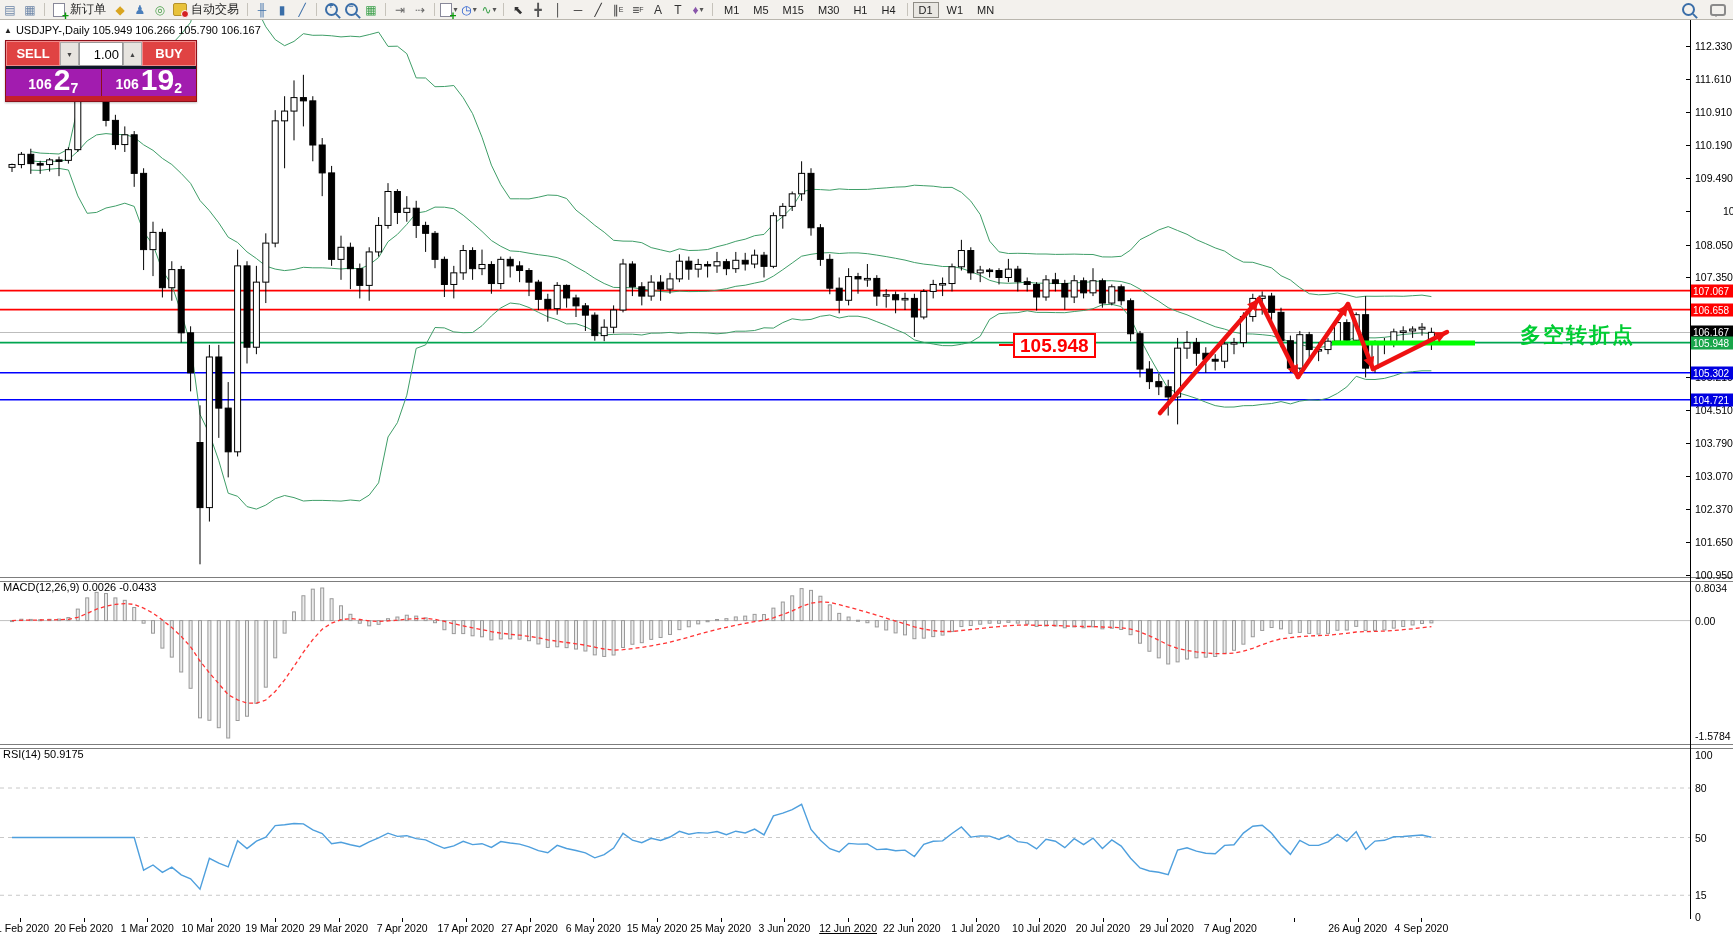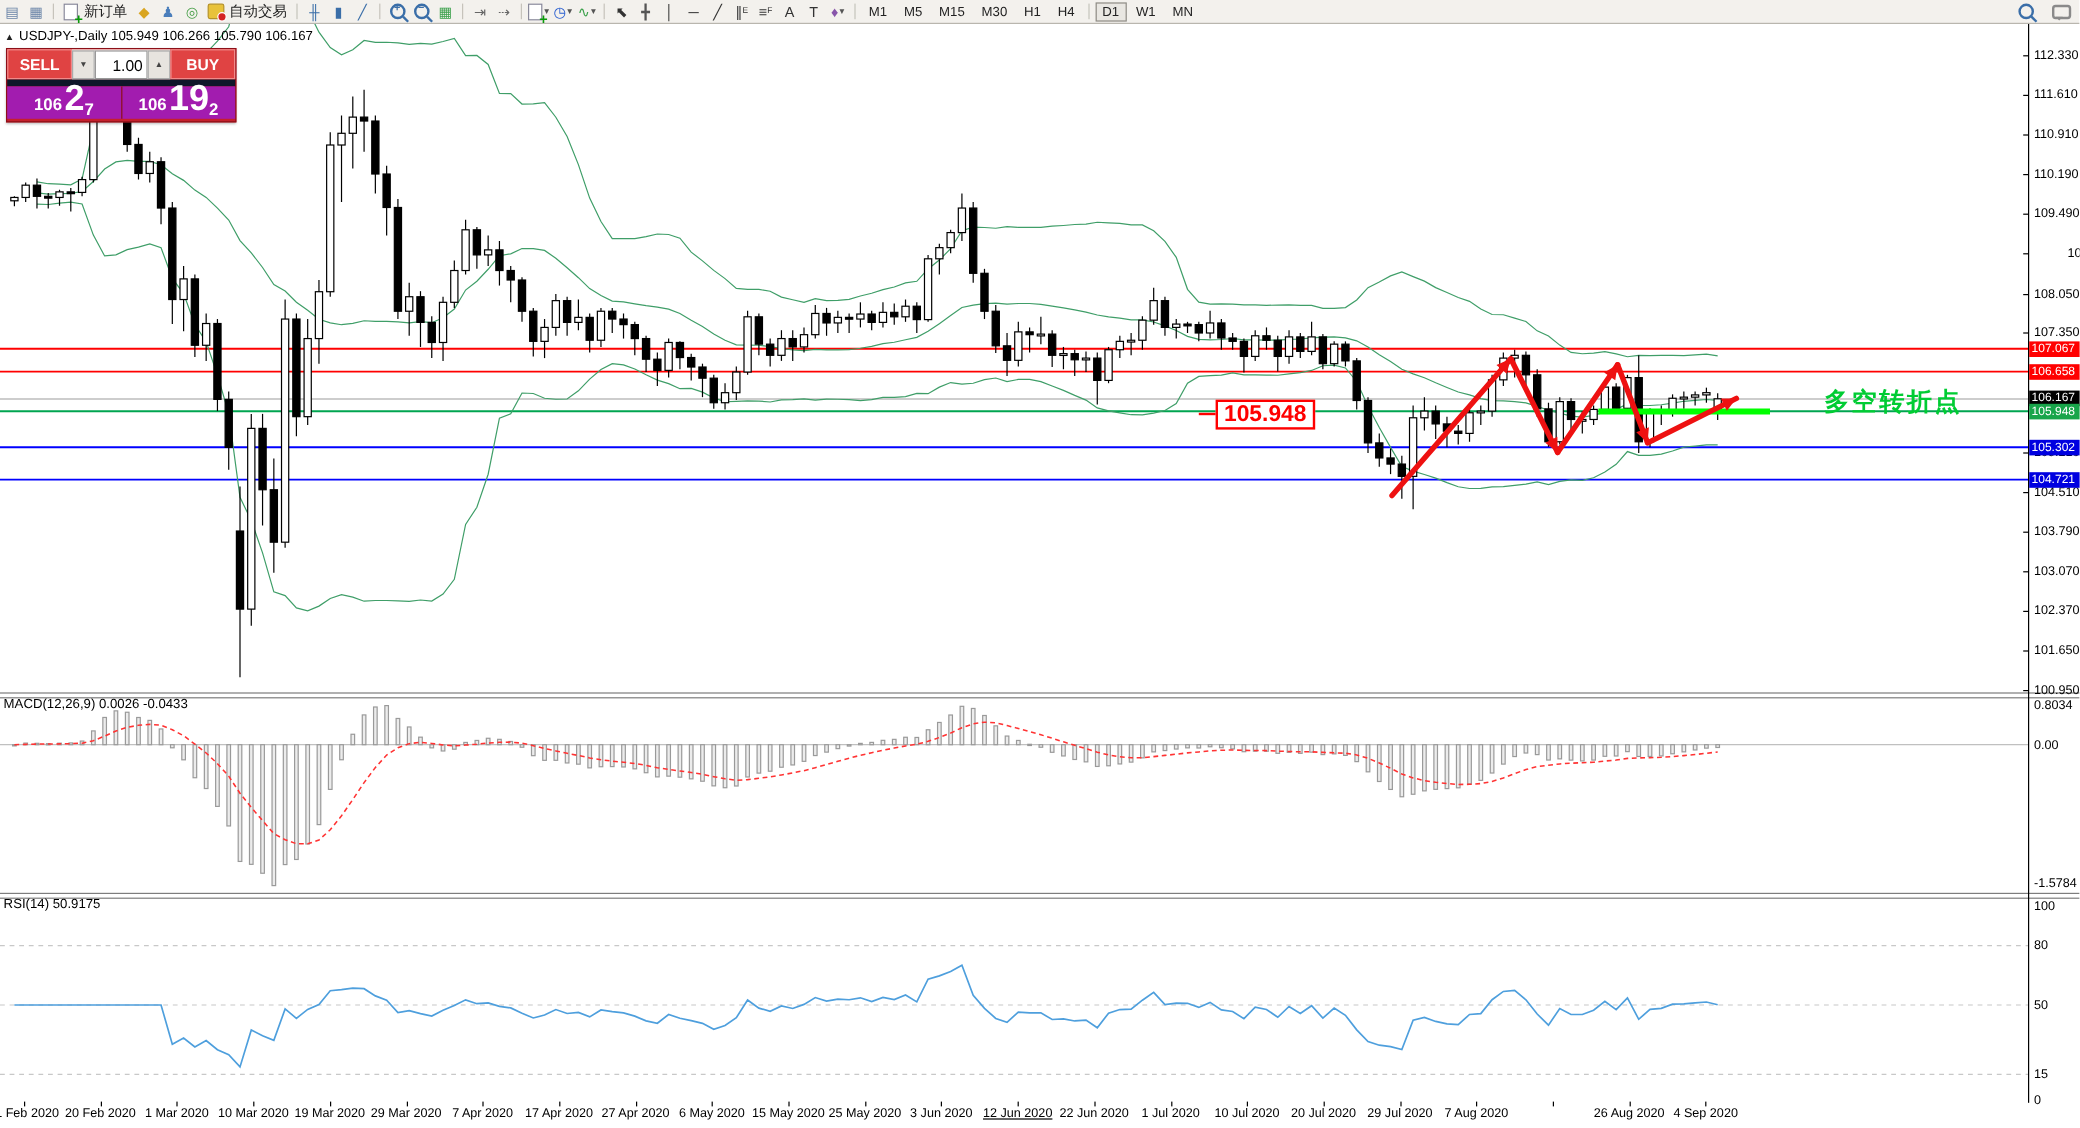--- a/index.html
+++ b/index.html
@@ -24,21 +24,21 @@
   .icon-auto{position:relative;width:12px;height:11px;background:#e8c23a;border-radius:2px;border:1px solid #b5922a;display:inline-block}
   .icon-auto::after{content:"";position:absolute;width:6px;height:6px;border-radius:50%;background:#d42222;right:-3px;bottom:-3px;border:1px solid #fff}
   .icon-chat{position:relative;width:12px;height:8px;border:2px solid #8a8a8a;border-radius:3px;display:inline-block}
   .icon-chat::after{content:"";position:absolute;left:1px;bottom:-6px;border:3px solid transparent;border-top-color:#8a8a8a}
   
   #quote-line{position:absolute;left:4px;top:24px;font-size:11px;color:#000;display:flex;align-items:center;z-index:30}
   #quote-marker{font-size:8px;margin-right:4px;color:#222}
   
   #trade-panel{position:absolute;left:5px;top:40px;width:190px;height:60px;z-index:40;
     border:1px solid #8d0f18;background:#c5202c;box-shadow:0 1px 2px rgba(0,0,0,.25)}
-  #tp-top{display:flex;height:25px;border-bottom:6px solid #0f172a}
+  #tp-top{display:flex;height:25px;border-bottom:3px solid #0f172a}
   .tp-btn{flex:0 0 52px;background:#e04343;color:#fff;font-weight:bold;font-size:13px;
     display:flex;align-items:center;justify-content:center;border:1px solid #f08a8a;border-width:1px}
   #tp-spin{flex:1;display:flex;background:#d9d5cf;align-items:stretch;border-top:1px solid #f0b0b0}
   .spin-btn{width:17px;background:#e7e4df;border:1px solid #aaa;font-size:7px;color:#444;
     display:flex;align-items:center;justify-content:center}
   #tp-vol{flex:1;background:#fff;border:1px solid #999;font-size:13px;text-align:right;
     padding:0 3px;display:flex;align-items:center;justify-content:flex-end;color:#000}
   #tp-prices{display:flex;height:27px;background:#a21caf}
   .tp-price{flex:1;color:#fff;display:flex;align-items:flex-end;justify-content:center;padding-bottom:2px}
   .tp-price.left{border-right:1px solid #8d0f18}

